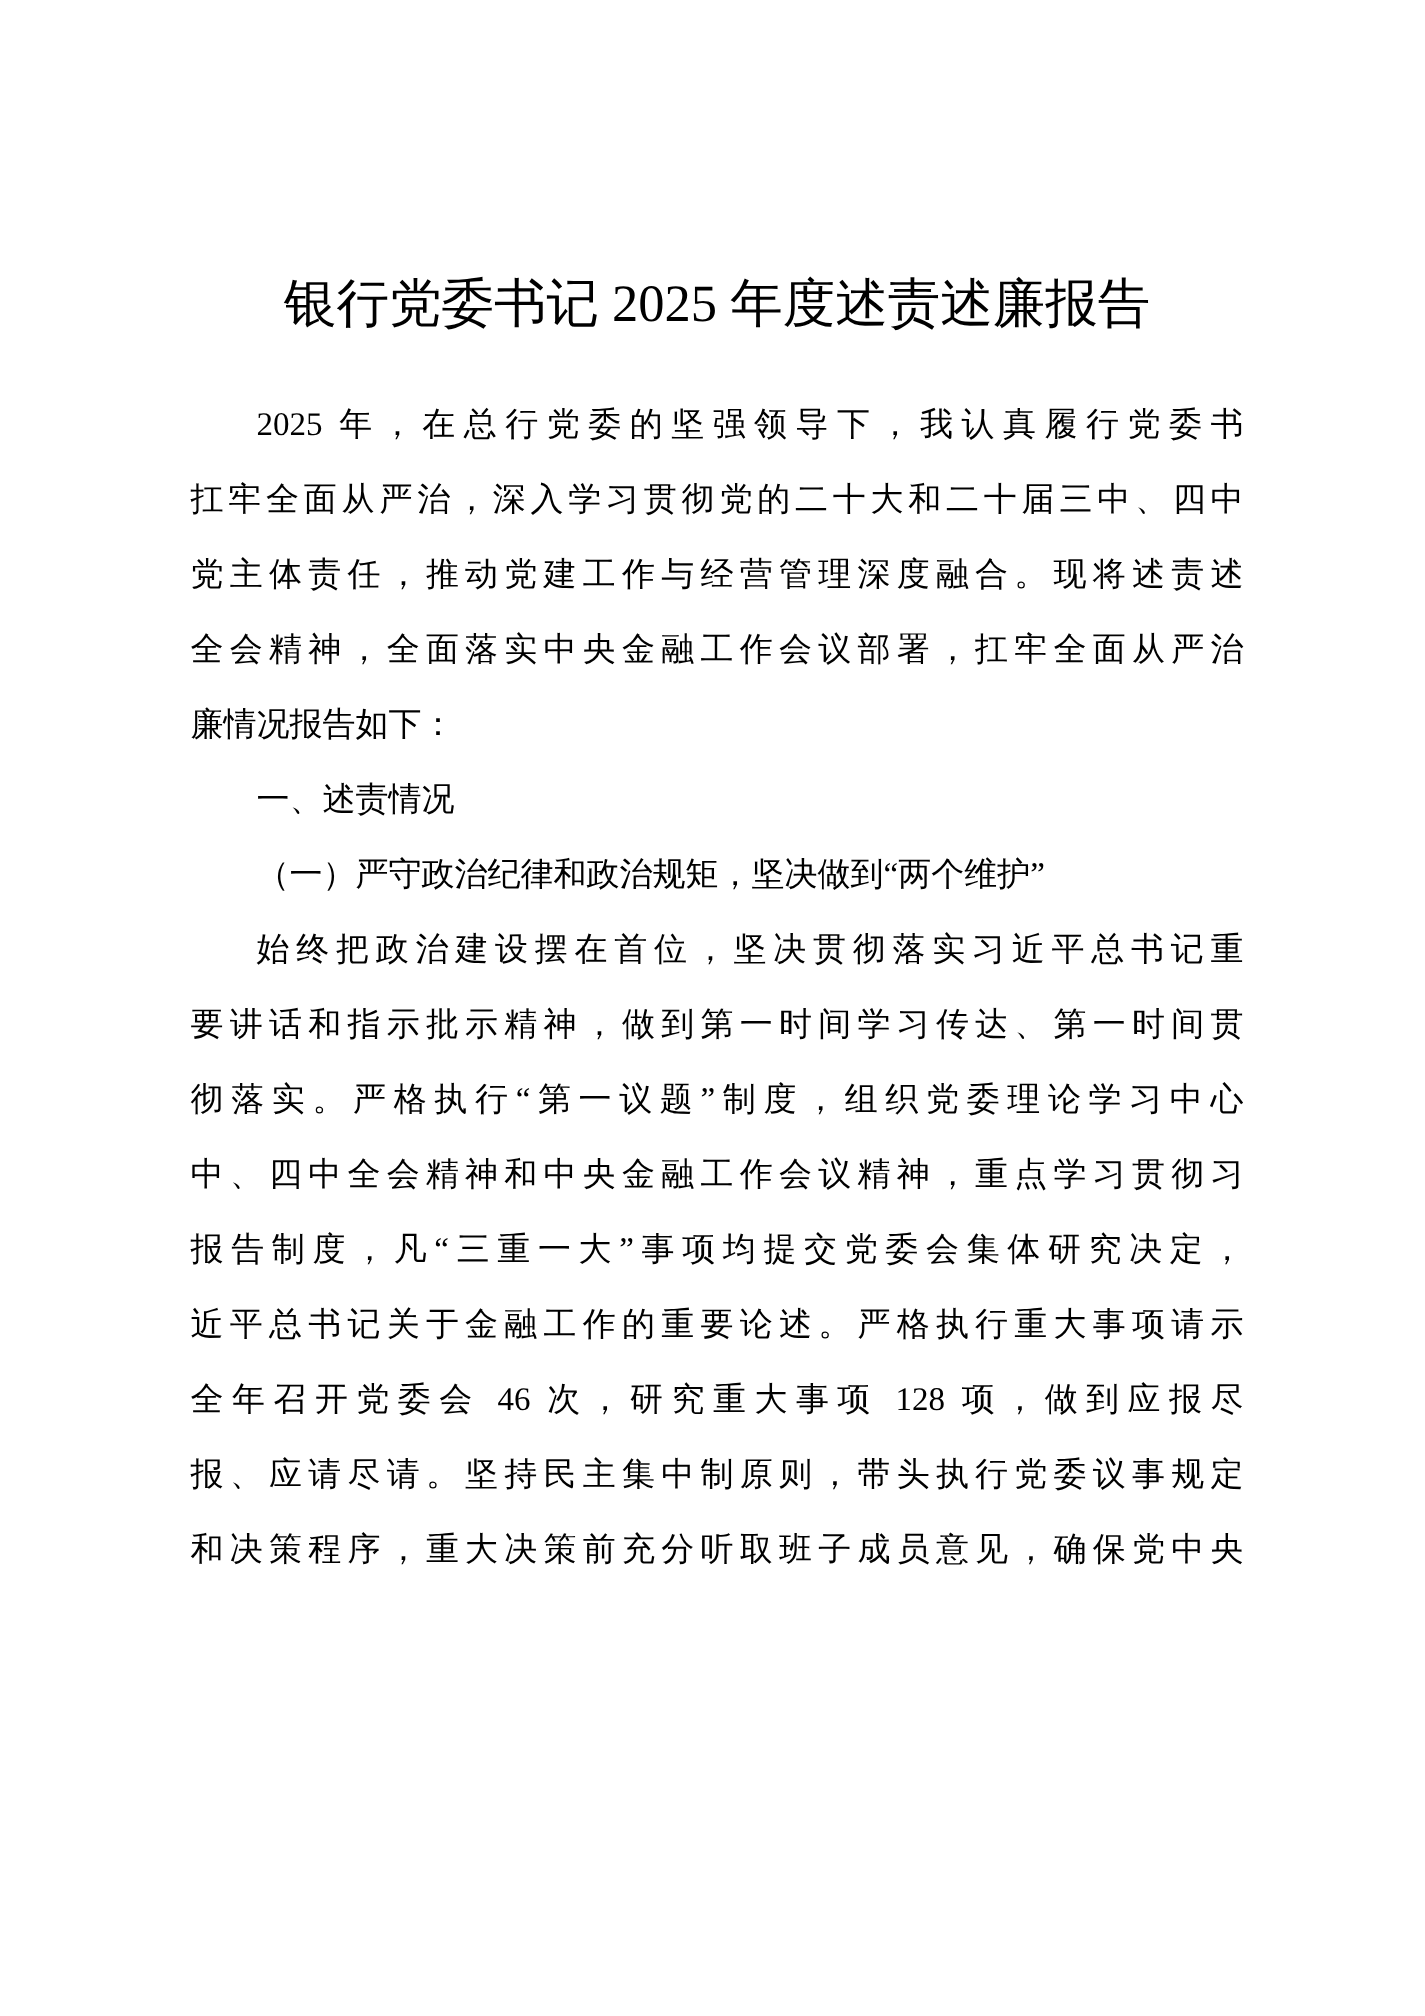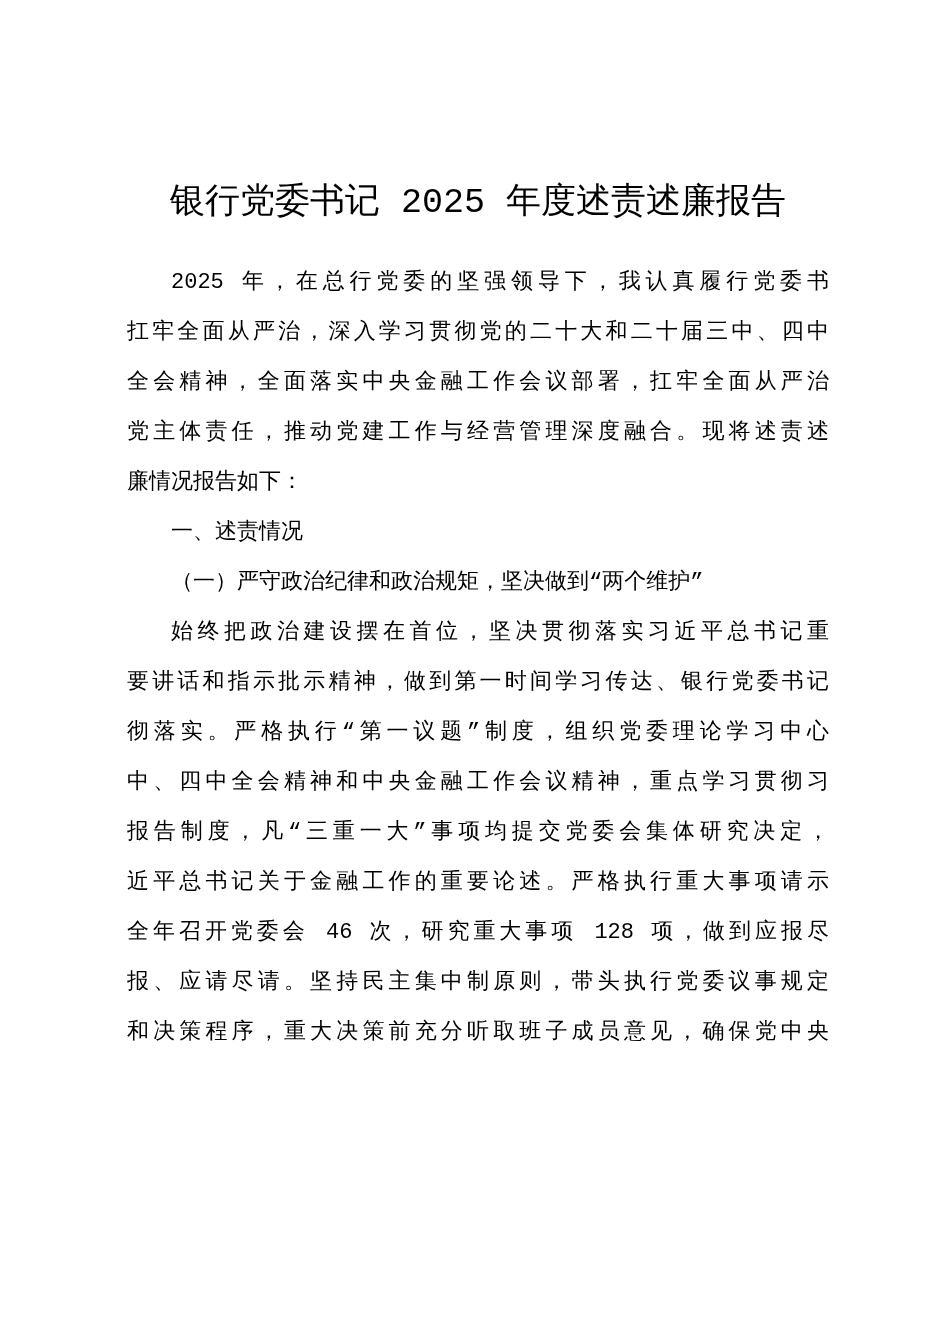--- a/index.html
+++ b/index.html
@@ -6,21 +6,21 @@
     margin: 0;
     padding: 0;
     background: #ffffff;
   }
   .page {
     position: relative;
     width: 950px;
     height: 1344px;
     background: #ffffff;
     color: #000000;
-    font-family: Liberation Mono, monospace;
+    font-family: Liberation Serif, serif;
     overflow: hidden;
   }
   .content {
     position: absolute;
     left: 127px;
     top: 173px;
     width: 702px;
   }
   .doc-title {
     font-size: 35px;
@@ -50,27 +50,27 @@
 </style>
 </head>
 <body>
 
 <div class="page">
   <div class="content">
     <div class="doc-title">银行党委书记 2025 年度述责述廉报告</div>
     <div class="doc-body">
       <div class="ln indent">2025 年，在总行党委的坚强领导下，我认真履行党委书</div>
       <div class="ln">扛牢全面从严治，深入学习贯彻党的二十大和二十届三中、四中</div>
+      <div class="ln">党主体责任，推动党建工作与经营管理深度融合。现将述责述</div>
       <div class="ln">全会精神，全面落实中央金融工作会议部署，扛牢全面从严治</div>
-      <div class="ln">党主体责任，推动党建工作与经营管理深度融合。现将述责述</div>
       <div class="ln end">廉情况报告如下：</div>
       <div class="ln indent end">一、述责情况</div>
       <div class="ln indent end">（一）严守政治纪律和政治规矩，坚决做到“两个维护”</div>
       <div class="ln indent">始终把政治建设摆在首位，坚决贯彻落实习近平总书记重</div>
-      <div class="ln">要讲话和指示批示精神，做到第一时间学习传达、银行党委书记</div>
+      <div class="ln">要讲话和指示批示精神，做到第一时间学习传达、第一时间贯</div>
       <div class="ln">彻落实。严格执行“第一议题”制度，组织党委理论学习中心</div>
       <div class="ln">中、四中全会精神和中央金融工作会议精神，重点学习贯彻习</div>
       <div class="ln">报告制度，凡“三重一大”事项均提交党委会集体研究决定，</div>
       <div class="ln">近平总书记关于金融工作的重要论述。严格执行重大事项请示</div>
       <div class="ln">全年召开党委会 46 次，研究重大事项 128 项，做到应报尽</div>
       <div class="ln">报、应请尽请。坚持民主集中制原则，带头执行党委议事规定</div>
       <div class="ln">和决策程序，重大决策前充分听取班子成员意见，确保党中央</div>
     </div>
   </div>
 </div>

